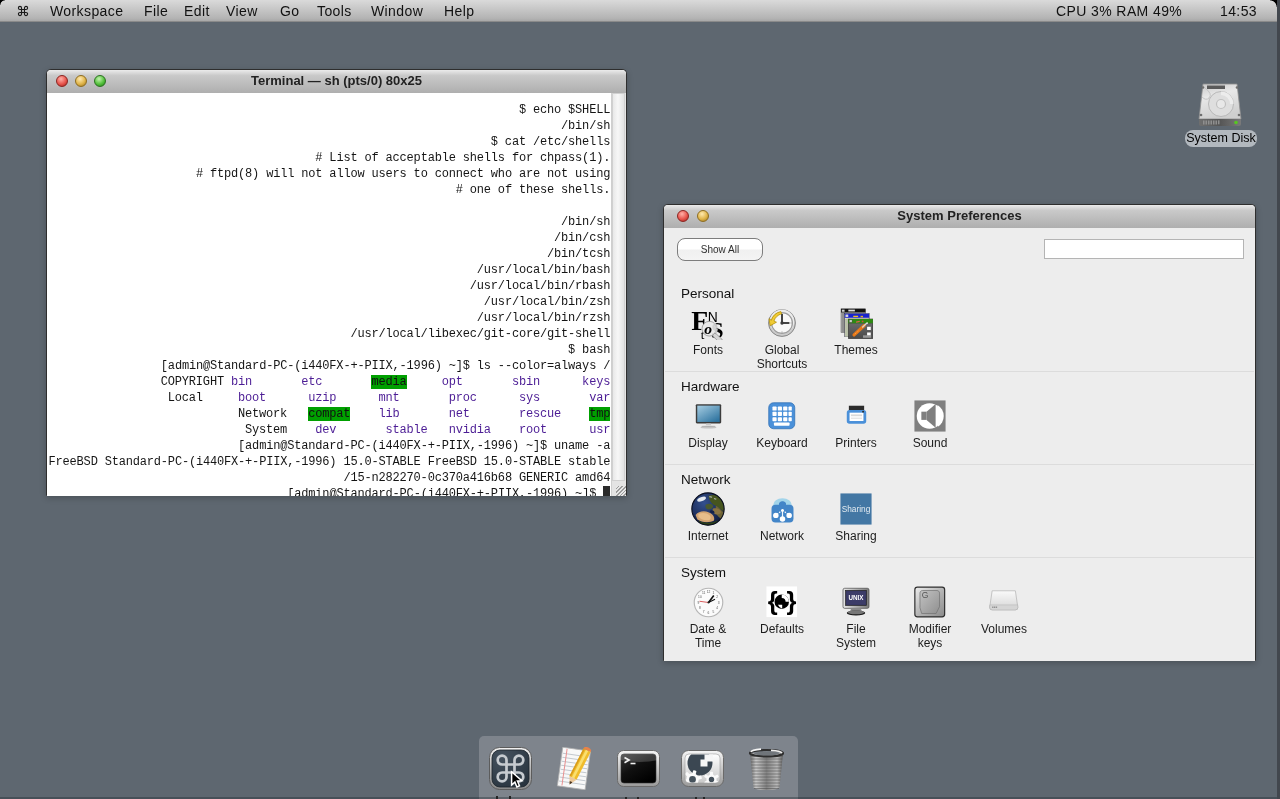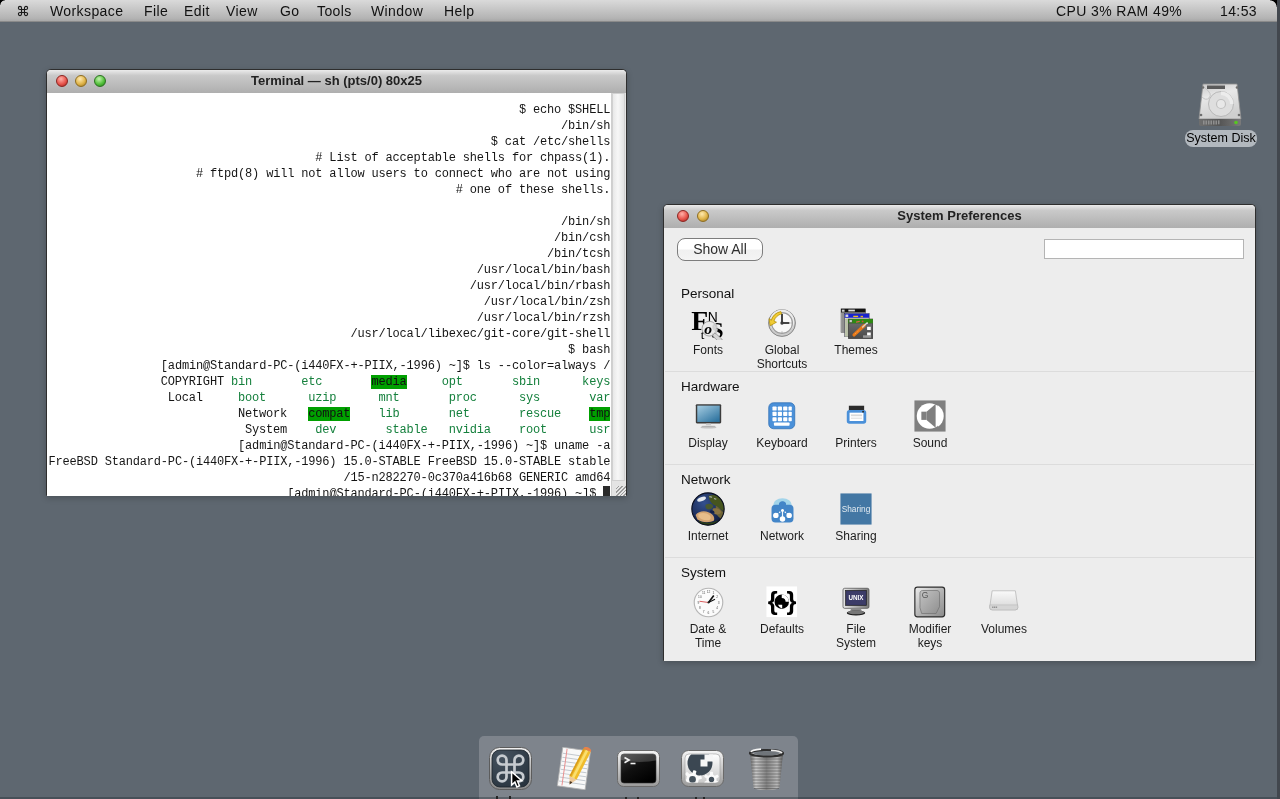--- a/index.html
+++ b/index.html
@@ -26,35 +26,35 @@
   .tl.red   { background:radial-gradient(circle at 4px 3px, #ffb0a8, #e8564e 55%, #9c1f1a); border:1px solid #8c2420;}
   .tl.yel   { background:radial-gradient(circle at 4px 3px, #ffe9b0, #e0b54a 55%, #97701c); border:1px solid #8e6d20;}
   .tl.grn   { background:radial-gradient(circle at 4px 3px, #c4f2b0, #56c23e 55%, #1f7d14); border:1px solid #2a7220;}
   .titletext { position:absolute; left:0; right:0; top:3px; text-align:center;
      font-size:13px; font-weight:bold; color:#222; }
   
   #term { left:46px; top:69px; width:581px; height:427px; background:#fff; }
   #termbody { position:absolute; left:0; top:23px; right:0; bottom:0; background:#fff; overflow:hidden; }
   #termbody pre { position:absolute; left:1.5px; top:9px; font-family:"Liberation Mono",monospace;
      font-size:12px; letter-spacing:-0.18px; line-height:16px; color:#151515;text-align:right; }
-  #termbody pre .b { color:#15803d; }
+  #termbody pre .b { color:#4c1d95; }
   #termbody pre .g { background:#00a000; color:#111; }
   #cursorblock { display:inline-block; width:7px; height:13px; background:#2b2b2b; vertical-align:-2px; }
   #termscroll { position:absolute; right:0; top:23px; width:15px; bottom:0;
      background:#e4e4e4; border-left:1px solid #cfcfcf; }
   #termthumb { position:absolute; left:0px; top:0px; width:13px; bottom:15px;
      background:linear-gradient(90deg,#e8e8e8,#f7f7f7 45%, #e2e2e2); border:1px solid #d0d0d0; }
   #termgrip { position:absolute; right:0; bottom:0; width:10px; height:10px;
      background:repeating-linear-gradient(135deg, #e8e8e8 0 1.5px, #9a9a9a 1.5px 2.6px); }
   
   #prefs { left:663px; top:204px; width:593px; height:457px; background:#ededed; }
   #prefs .content { position:absolute; left:0; top:23px; right:0; bottom:0; background:#ededed; border-radius:0 0 1px 1px; }
   #showall { position:absolute; left:13px; top:10px; width:86px; height:23px;
      border:1px solid #7d7d7d; border-radius:8px; background:linear-gradient(#ffffff 48%, #f0f0f0 52%, #f4f4f4);
-     font-size:14px; color:#2f2f2f; text-align:center; line-height:21px; }
+     font-size:10px; color:#2f2f2f; text-align:center; line-height:21px; }
   #searchbox { position:absolute; left:380px; top:11px; width:200px; height:20px;
      background:#fff; border:1px solid #b4b4b4; }
   .sect { position:absolute; left:17px; font-size:13.5px; color:#111; }
   .sep { position:absolute; left:1px; right:1px; height:1px; background:#dcdcdc; }
   .cell { position:absolute; width:74px; text-align:center; }
   .cell .icw { height:38px; display:flex; align-items:center; justify-content:center; margin-bottom:2px; }
   .cell .lbl { font-size:12px; line-height:13.5px; color:#1c1c1c; width:62px; margin:0 auto; }
   
   #sysdisk-label { position:absolute; left:1185px; top:130px; width:72px; height:17px;
       background:#b2b8be; border-radius:8px; font-size:12.5px; color:#000; text-align:center; line-height:16px; }

